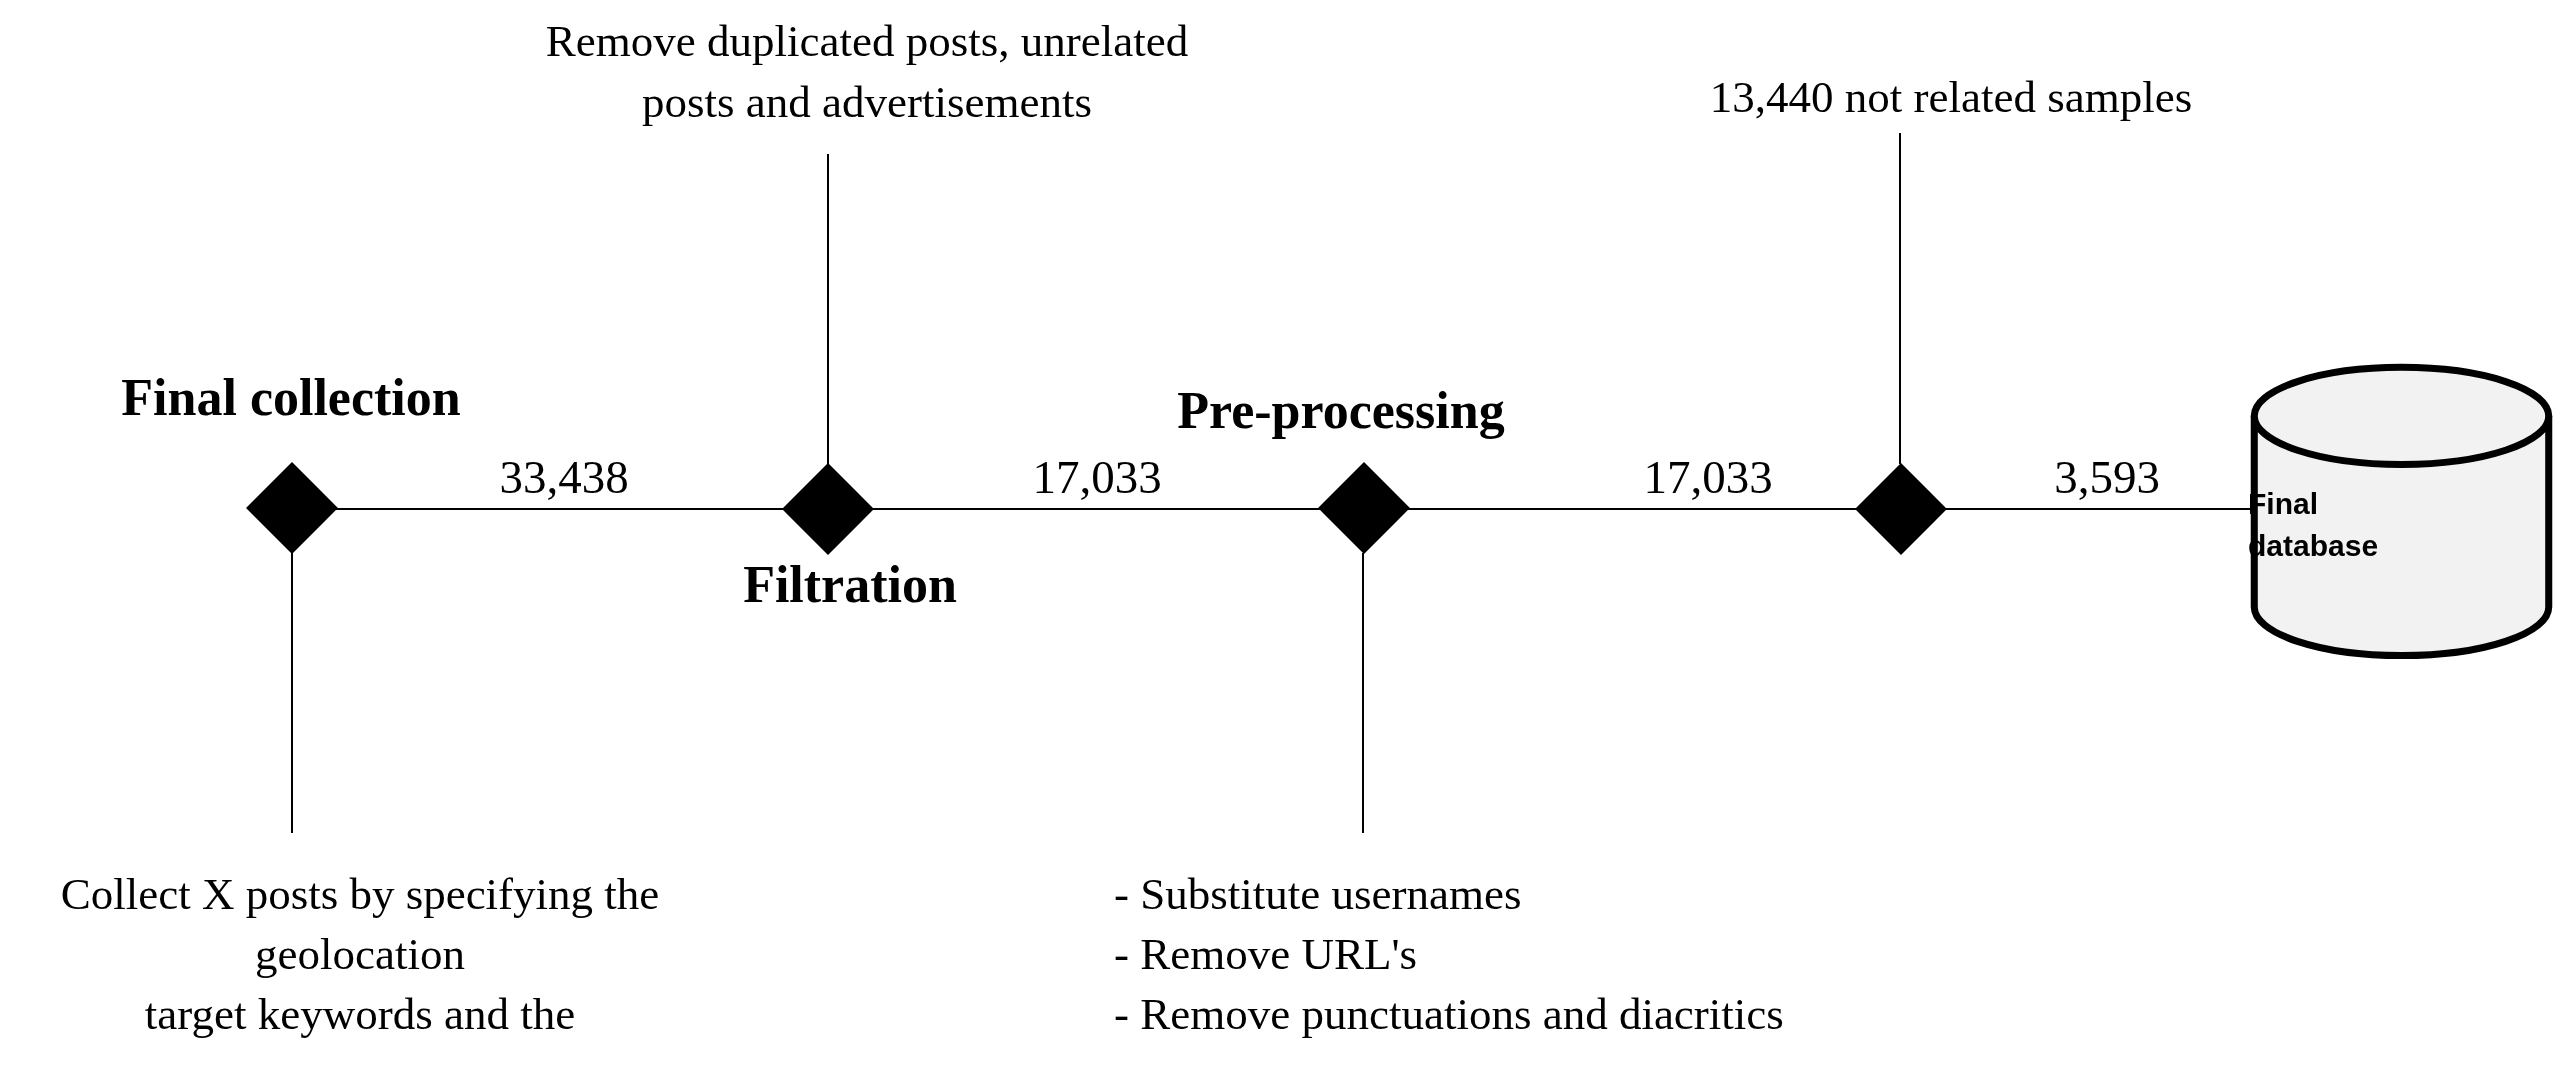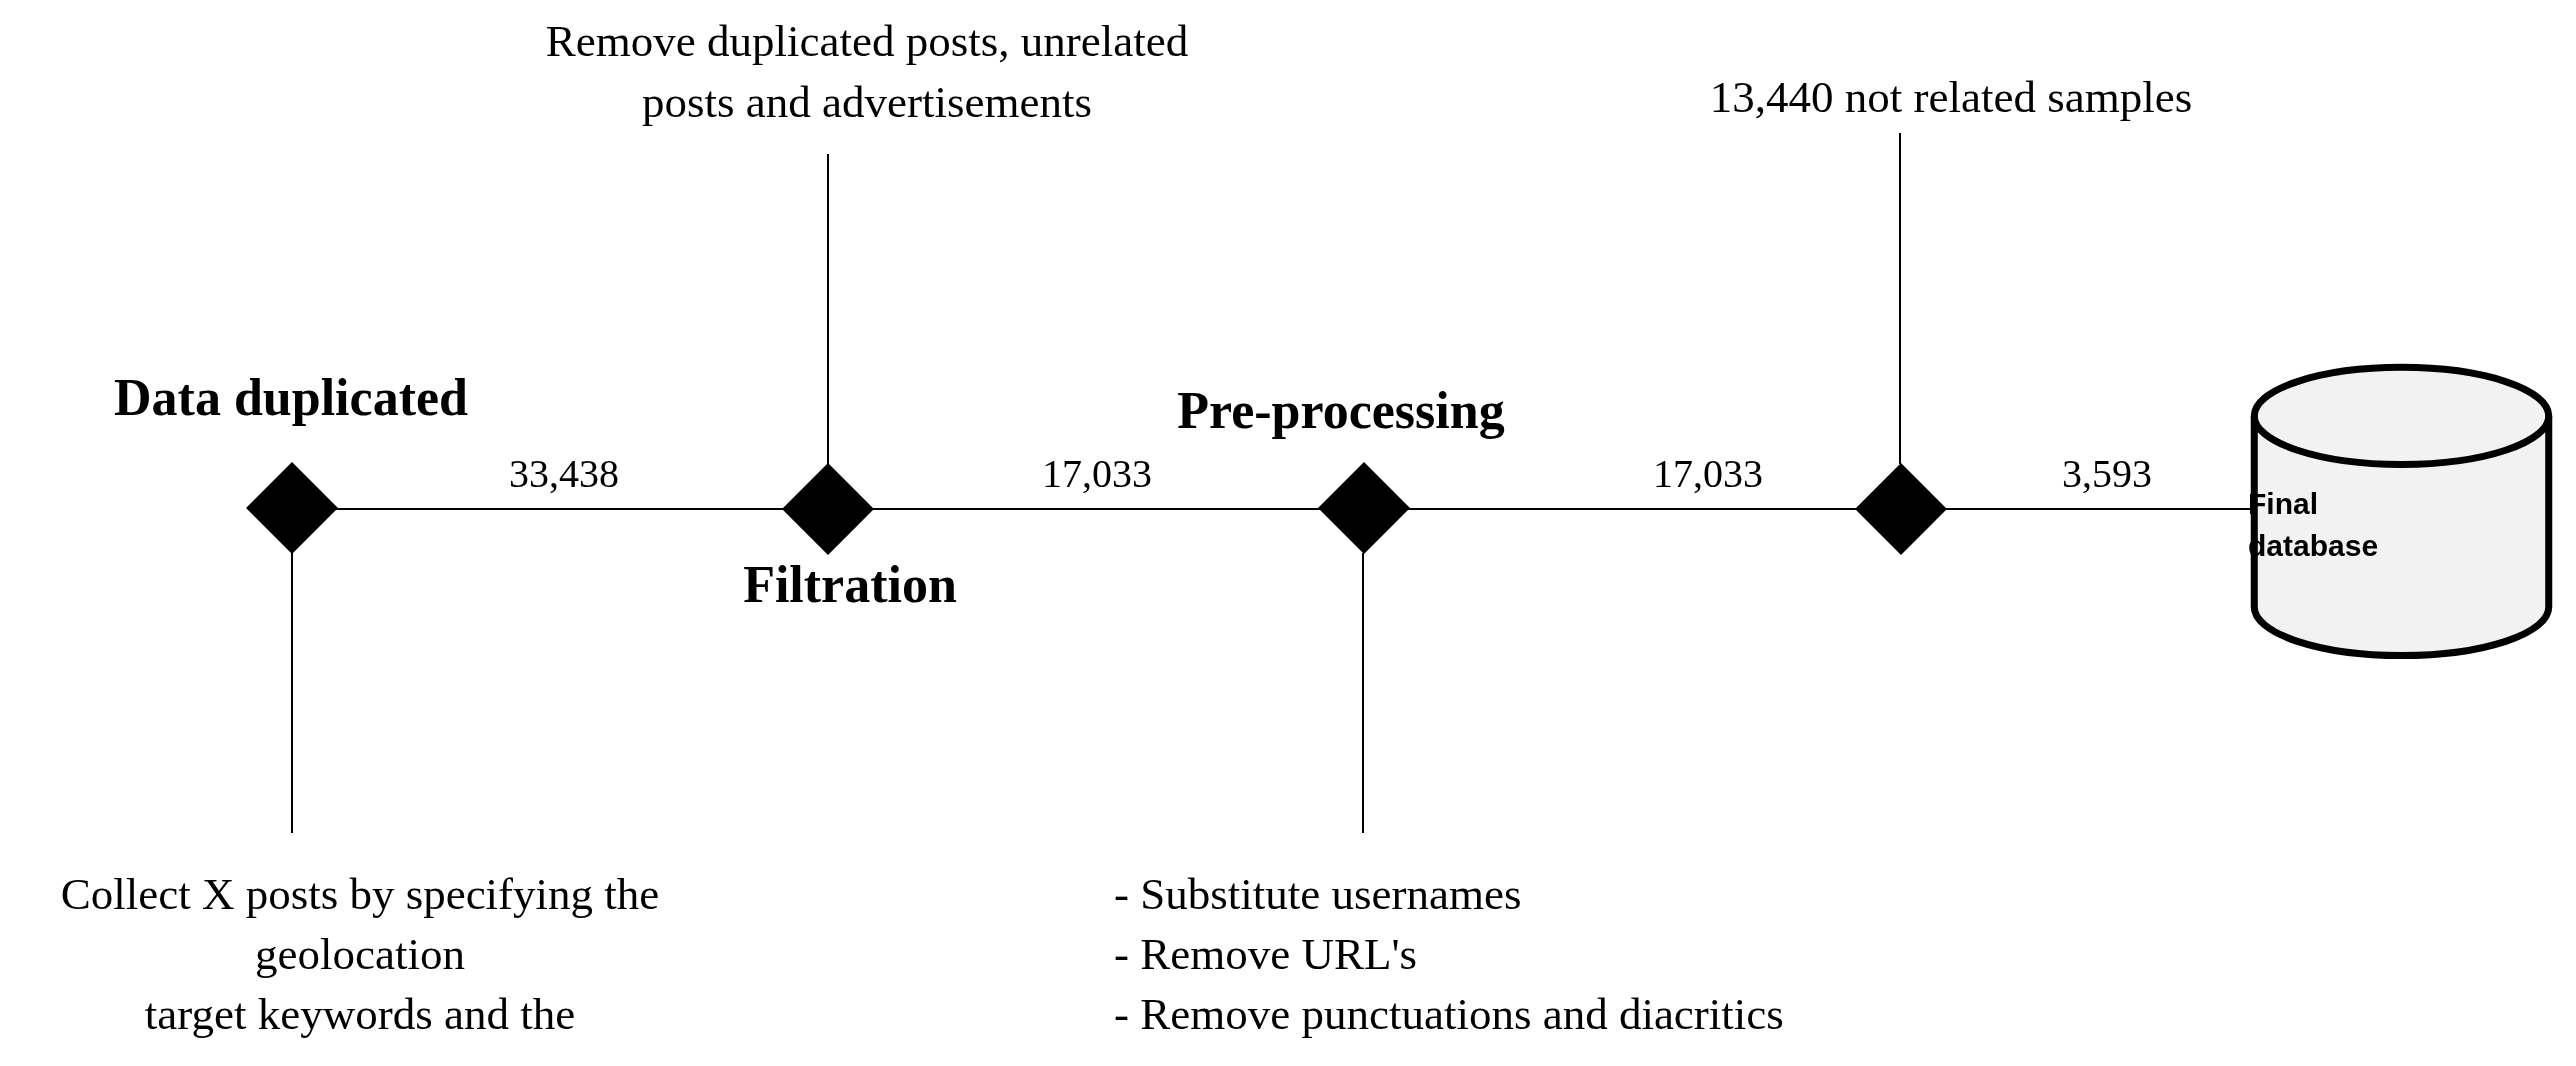--- a/index.html
+++ b/index.html
@@ -42,21 +42,21 @@
     white-space:nowrap;
   }
   #label-collection    { left:291px;  top:372px; }
   #label-filtration    { left:850px; top:559px; }
   #label-preprocessing { left:1341px; top:385px; }
   #label-annotation    { left:1902px; top:545px; }
 
   .count-label {
     position:absolute;
     transform:translateX(-50%);
-    font-size:40px;
+    font-size:47px;
     line-height:1;
     white-space:nowrap;
   }
   #count-0 { left:564px;  top:454px; }
   #count-1 { left:1097px; top:454px; }
   #count-2 { left:1708px; top:454px; }
   #count-3 { left:2107px; top:454px; }
 
   .note {
     position:absolute;
@@ -113,21 +113,21 @@
   <div id="conn-filtration-up" class="vline"></div>
   <div id="conn-annotation-up" class="vline"></div>
   <div id="conn-collection-down" class="vline"></div>
   <div id="conn-preprocessing-down" class="vline"></div>
 
   <div id="diamond-collection" class="diamond"></div>
   <div id="diamond-filtration" class="diamond"></div>
   <div id="diamond-preprocessing" class="diamond"></div>
   <div id="diamond-annotation" class="diamond"></div>
 
-  <div id="label-collection" class="stage-label">Data duplicated</div>
+  <div id="label-collection" class="stage-label">Final collection</div>
   <div id="label-filtration" class="stage-label">Filtration</div>
   <div id="label-preprocessing" class="stage-label">Pre-processing</div>
 
   <div id="count-0" class="count-label">33,438</div>
   <div id="count-1" class="count-label">17,033</div>
   <div id="count-2" class="count-label">17,033</div>
   <div id="count-3" class="count-label">3,593</div>
 
   <div id="note-filtration" class="note">
     <div>Remove duplicated posts, unrelated</div>

